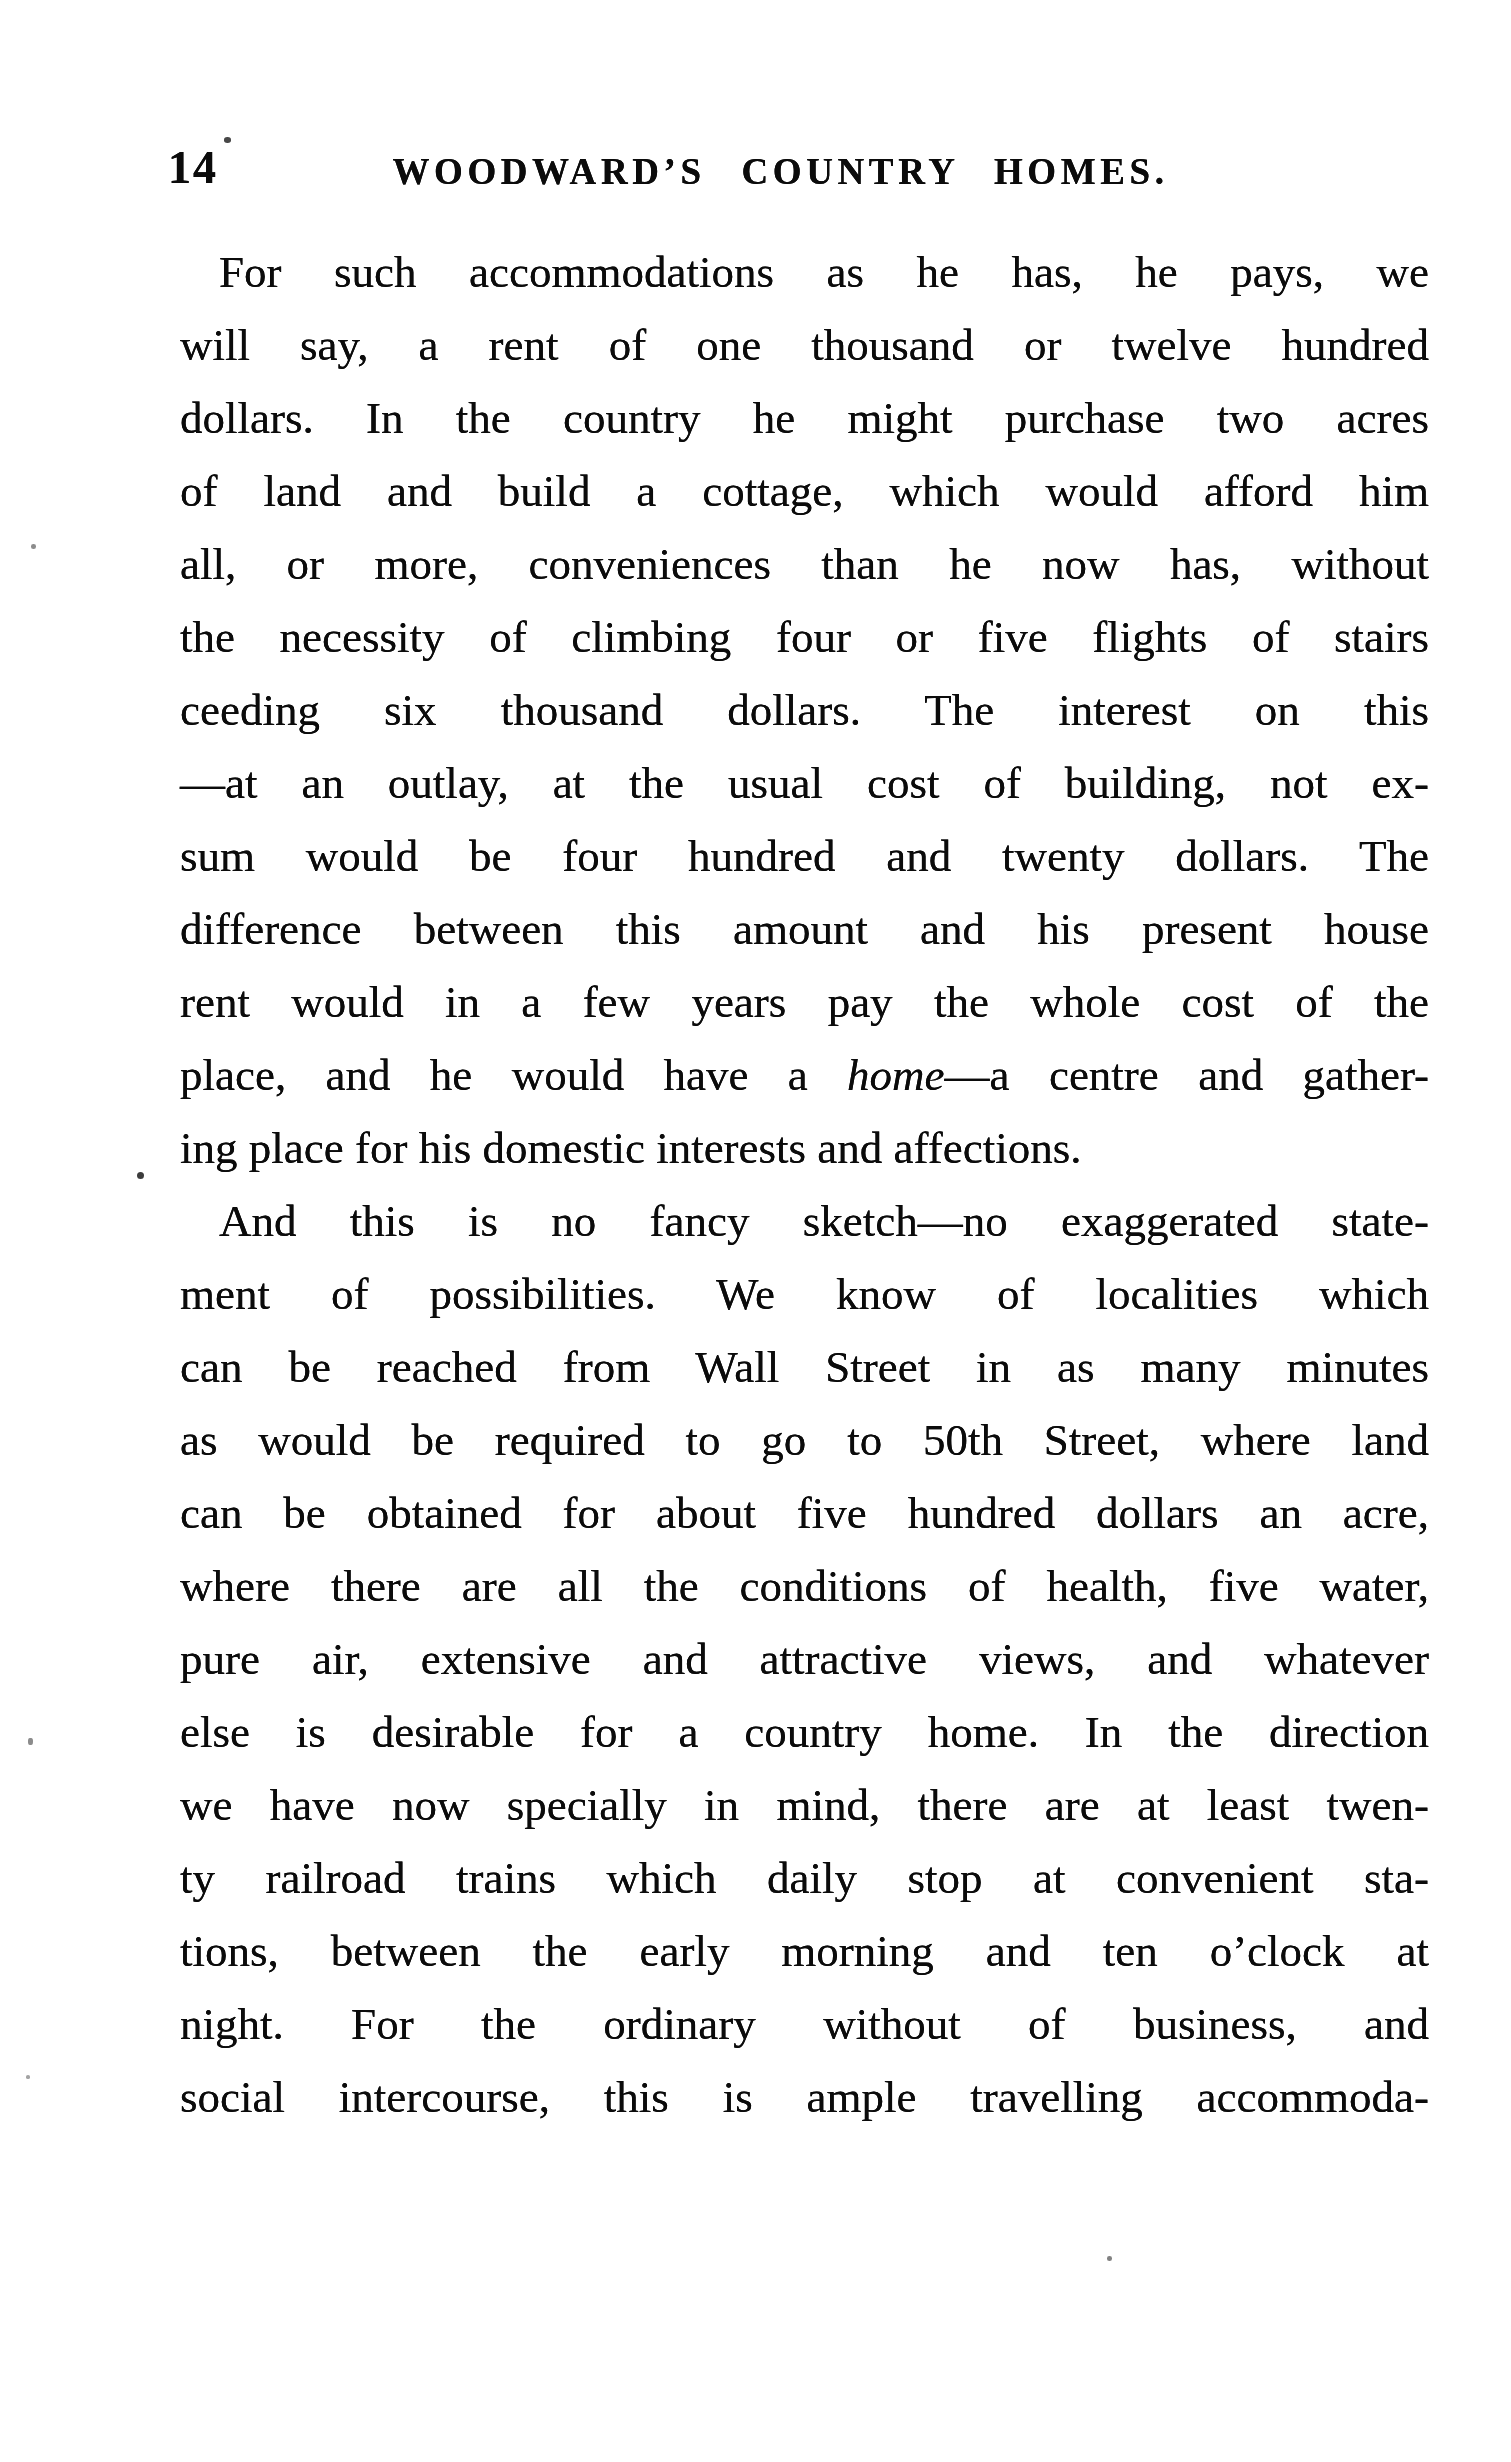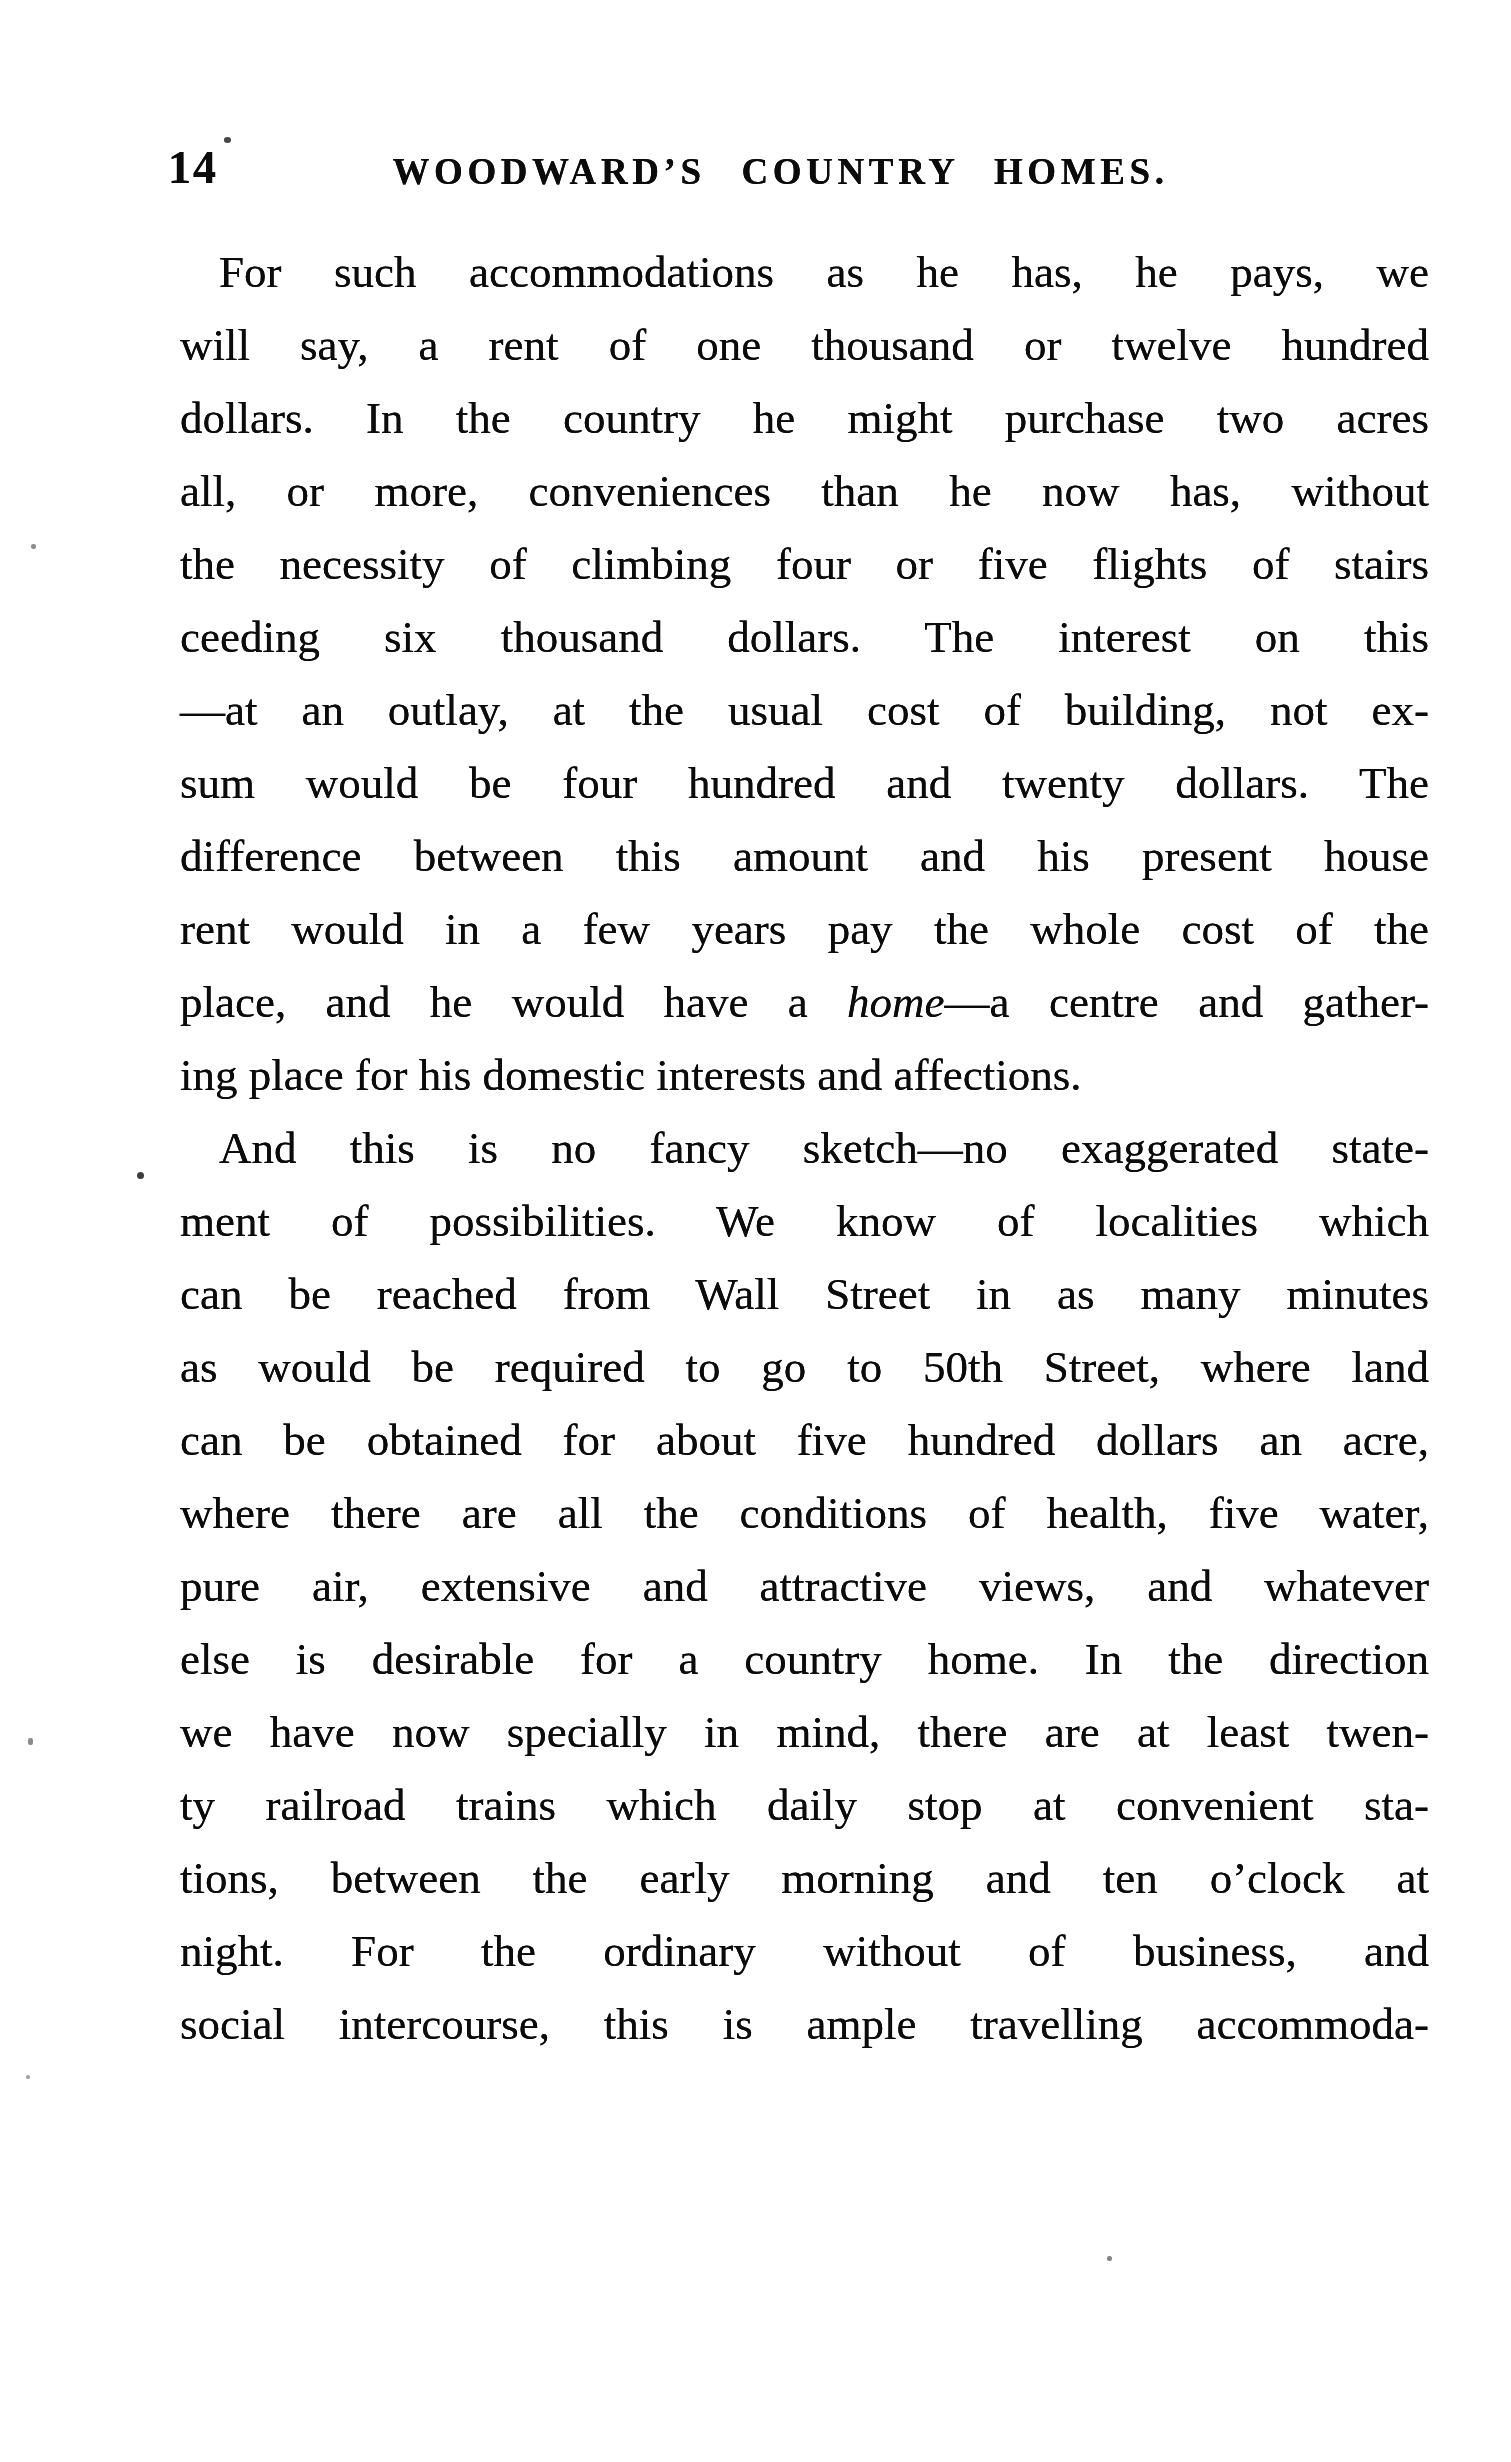--- a/index.html
+++ b/index.html
@@ -58,20 +58,21 @@
 <body>
 
 <div class="page" style="background: rgb(255, 255, 255); color: rgb(11, 11, 11);">
   <div class="pageno">14</div>
   <div class="running-head">WOODWARD’S COUNTRY HOMES.</div>
 
   <div class="body-text" id="body-text">
       <div class="line indent"><span>For such accommodations as he has, he pays, we</span></div>
       <div class="line"><span>will say, a rent of one thousand or twelve hundred</span></div>
       <div class="line"><span>dollars. In the country he might purchase two acres</span></div>
+      <div class="line"><span>of land and build a cottage, which would afford him</span></div>
       <div class="line"><span>all, or more, conveniences than he now has, without</span></div>
       <div class="line"><span>the necessity of climbing four or five flights of stairs</span></div>
       <div class="line"><span>ceeding six thousand dollars. The interest on this</span></div>
       <div class="line"><span>—at an outlay, at the usual cost of building, not ex-</span></div>
       <div class="line"><span>sum would be four hundred and twenty dollars. The</span></div>
       <div class="line"><span>difference between this amount and his present house</span></div>
       <div class="line"><span>rent would in a few years pay the whole cost of the</span></div>
       <div class="line"><span>place, and he would have a </span><em>home</em><span>—a centre and gather-</span></div>
       <div class="line nojust"><span>ing place for his domestic interests and affections.</span></div>
       <div class="line indent"><span>And this is no fancy sketch—no exaggerated state-</span></div>

